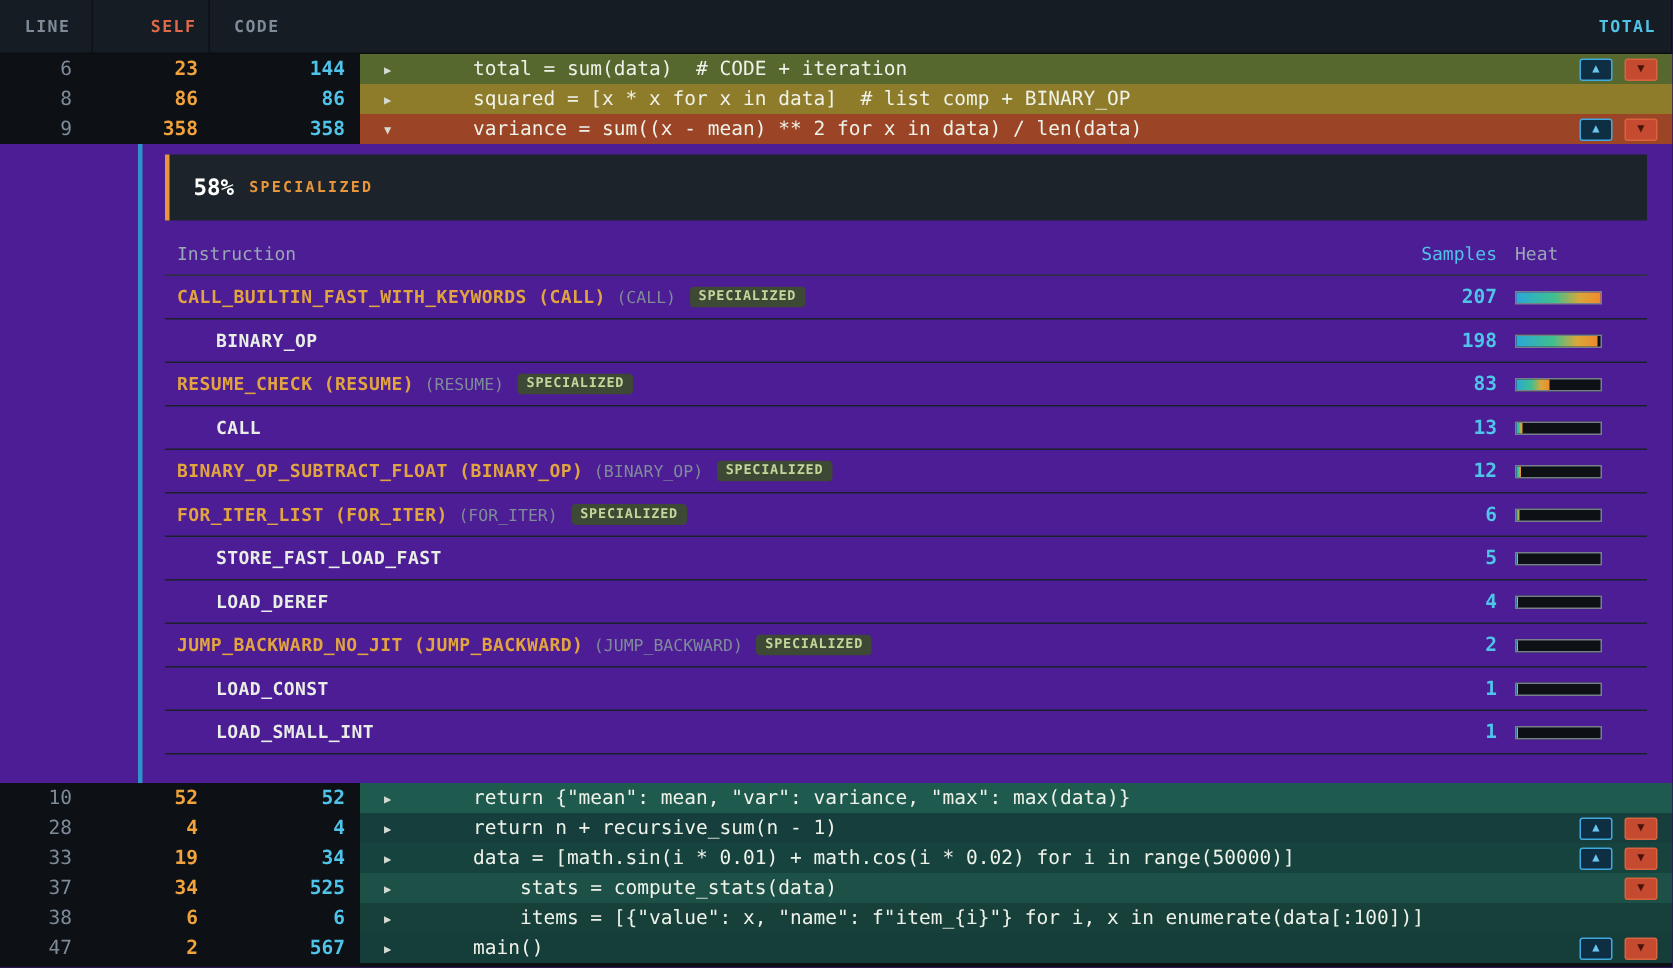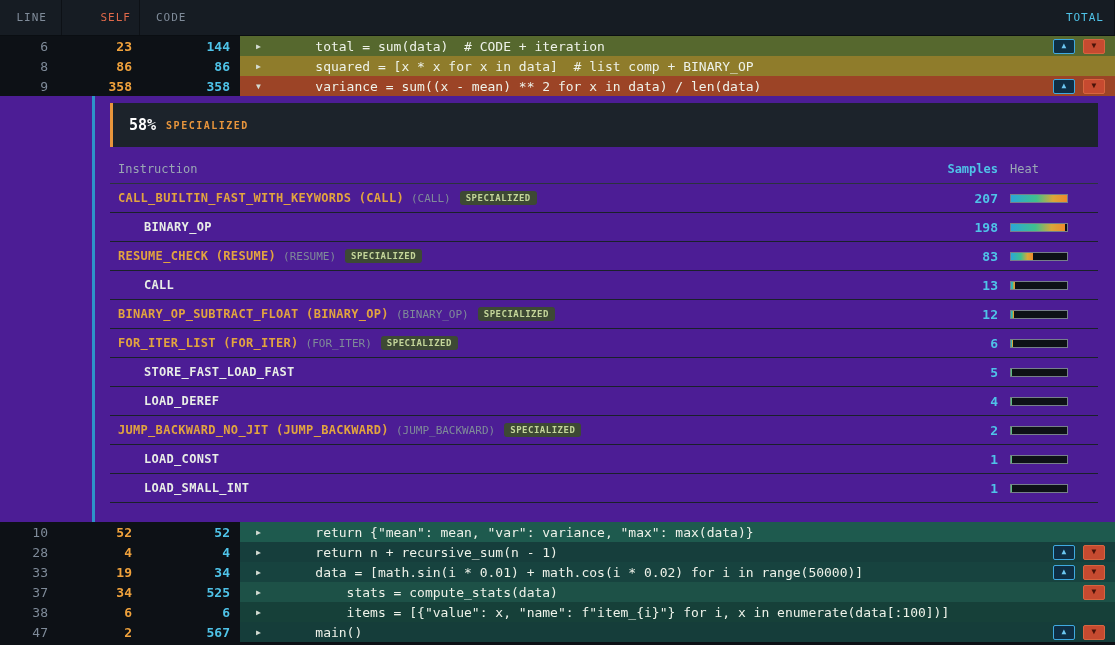--- a/index.html
+++ b/index.html
@@ -6,21 +6,21 @@
   html, body { width: 1115px; height: 645px; overflow: hidden; }
   body {
     background: #0d1116;
     font-family: "DejaVu Sans Mono", monospace;
     color: #e8ede6;
   }
   
   .header-row {
     display: flex; height: 36px; align-items: center;
     background: #161c23; border-bottom: 1px solid #0a0e12;
-    font-size: 11px; font-weight: normal; letter-spacing: 1px; color: #7f8b99;
+    font-size: 11px; font-weight: bold; letter-spacing: 1px; color: #7f8b99;
   }
   .hcell { border-right: 1px solid #0d1116; height: 100%; display: flex; align-items: center; }
   .col-line  { width: 62px;  justify-content: flex-end; padding-right: 14px; text-align: right; }
   .col-self  { width: 78px;  justify-content: flex-end; padding-right: 8px;  text-align: right; }
   .col-total { width: 100px; justify-content: flex-end; padding-right: 10px; text-align: right; }
   .col-code  { flex: 1; padding-left: 16px; border-right: none; }
   .hself  { color: var(--self_header, #e0694a); }
   .htotal { color: var(--total, #4fc3e8); }
   
   .code-row { display: flex; height: 20px; align-items: stretch; font-size: 13px; }
@@ -51,21 +51,21 @@
   .pct { font-size: 15px; font-weight: bold; color: #ffffff; }
   .pct-label { font-size: 10px; font-weight: bold; letter-spacing: 1.5px; color: var(--specialized_accent, #e8953c); margin-left: 10px; }
   .summary { margin-left: auto; font-size: 11px; color: #7f8b99; }
   .itable { margin-top: 8px; }
   .ithead {
     display: flex; height: 29px; align-items: center; padding-left: 8px;
     border-bottom: 1px solid #2b333d; font-size: 12px; color: #9aa7b4;
   }
   .ihname-col { flex: 1; }
   .isamples { width: 82px; padding-right: 12px; text-align: right; flex: none; }
-  .ithead .isamples { color: var(--samples, #4fc3e8); font-weight: bold; }
+  .ithead .isamples { color: var(--samples, #4fc3e8); font-weight: normal; }
   .iheat { width: 88px; flex: none; }
   .irow {
     display: flex; height: 29px; align-items: center; padding-left: 8px;
     border-bottom: 1px solid #1a212a; font-size: 12px;
   }
   .inamewrap { flex: 1; display: flex; align-items: center; min-width: 0; overflow: hidden; }
   .iname { font-weight: bold; letter-spacing: .3px; white-space: nowrap; }
   .iname.spec { color: var(--specialized_name, #e2a43f); }
   .iname.norm { color: #e8ede6; padding-left: 26px; }
   .ibase { color: #7f8b99; font-size: 11px; margin-left: 7px; white-space: nowrap; }

